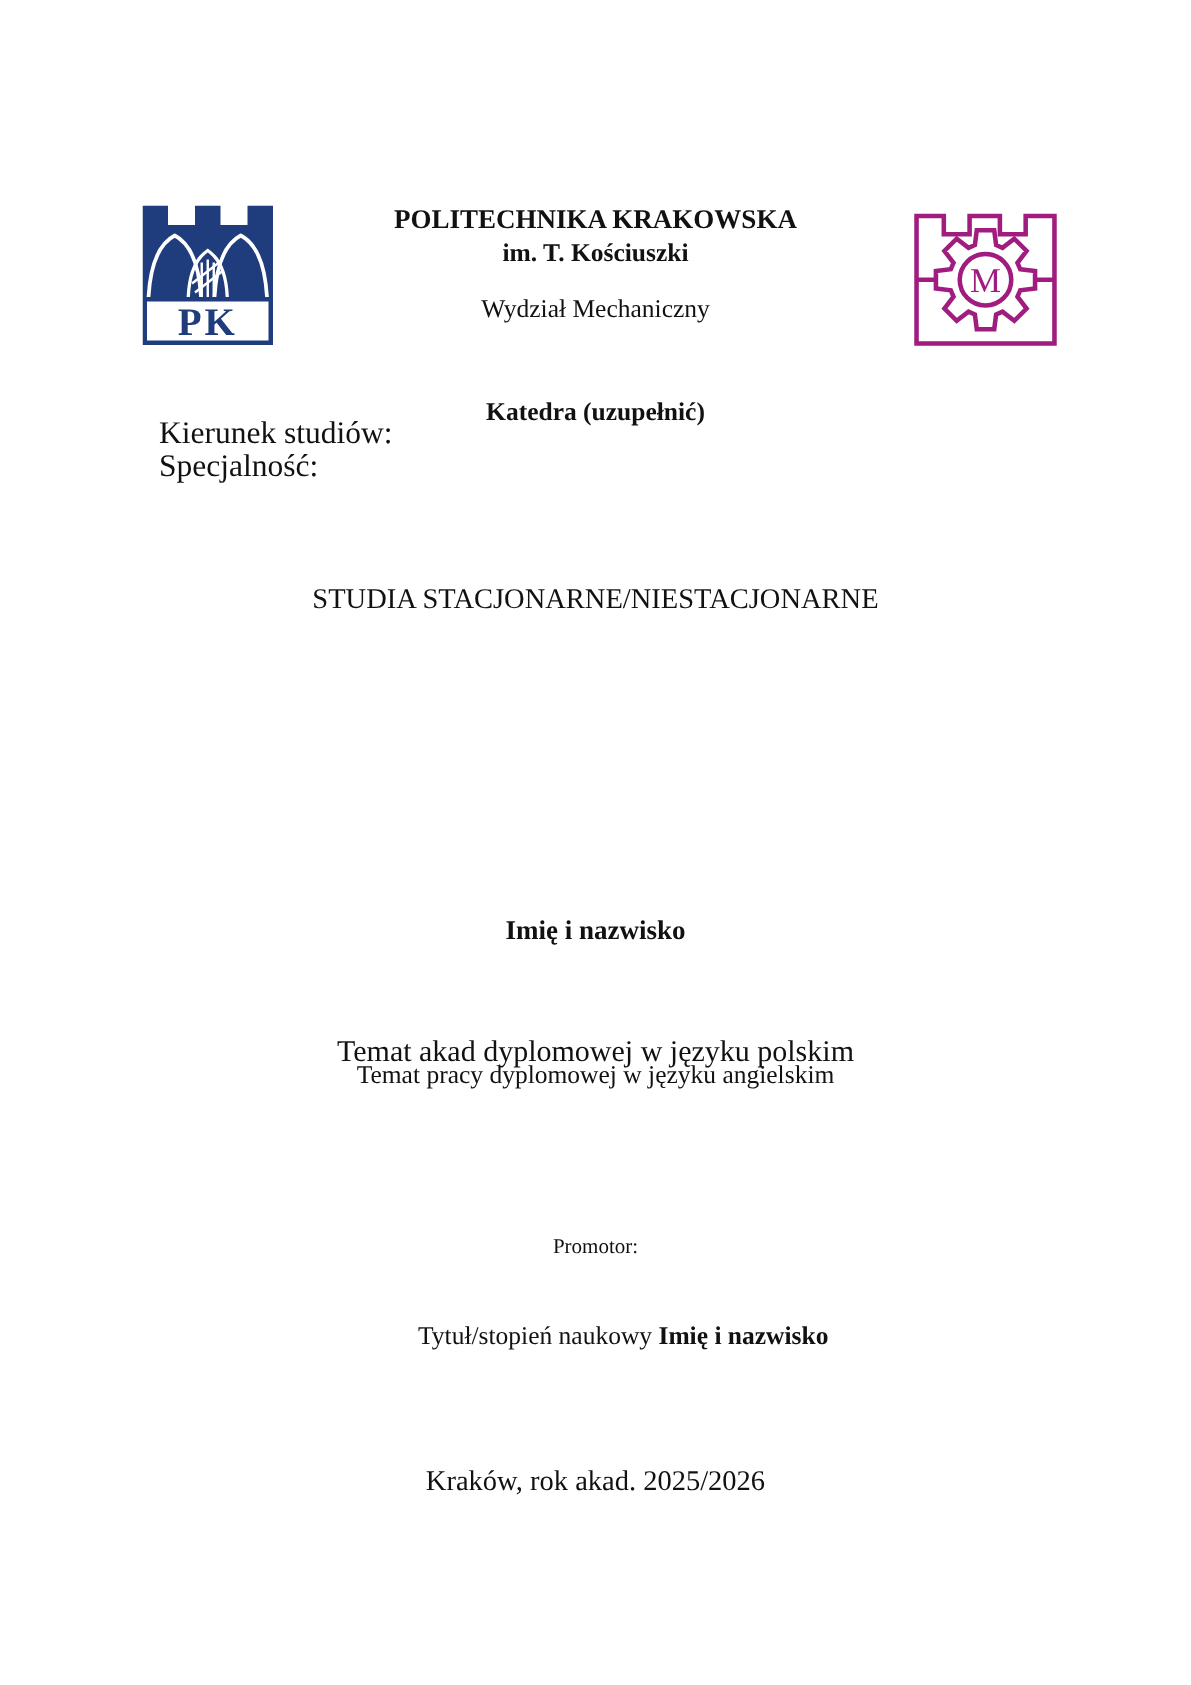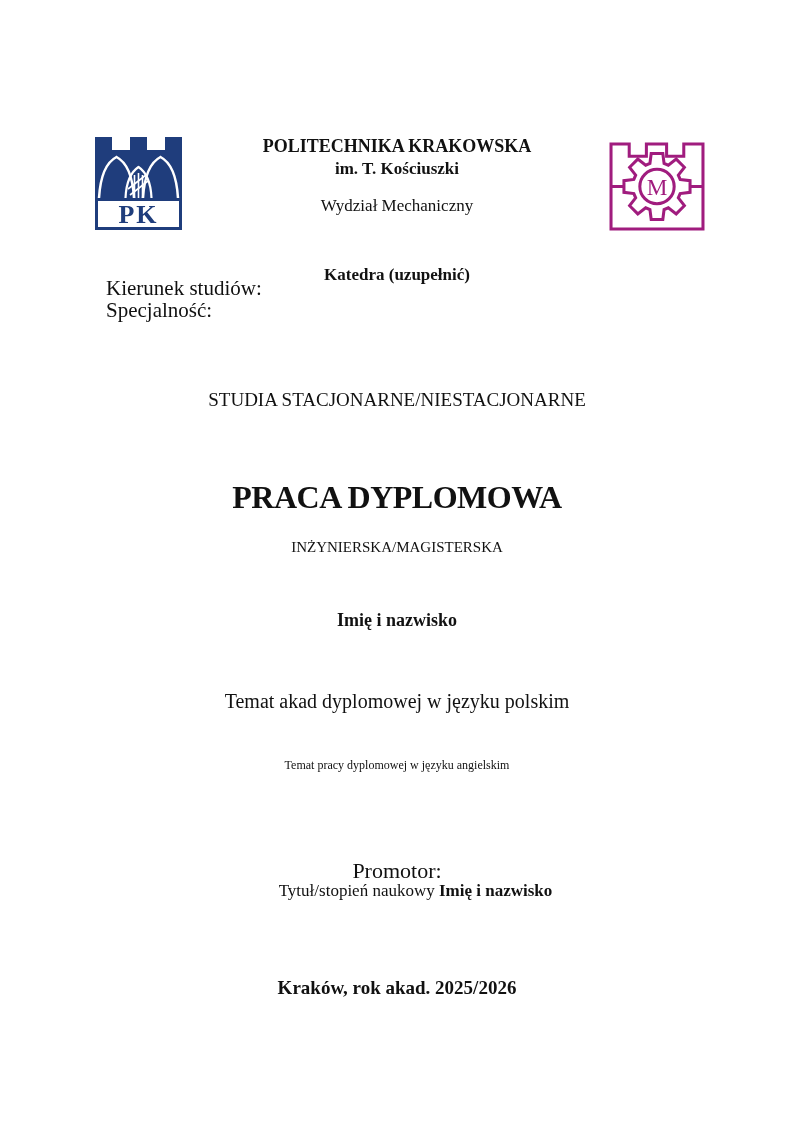--- a/index.html
+++ b/index.html
@@ -27,27 +27,27 @@
   .field-label { left: 77px; font-size: 21px; margin-left: 29px; }
   .field-kierunek   { top: 276px; }
   .field-specjalnosc{ top: 298px; }
 
   .study-mode { top: 389px; font-size: 19px; }
 
   .thesis-title { top: 478px; font-size: 32px; font-weight: bold; letter-spacing: -0.5px; }
   .thesis-type  { top: 538px; font-size: 15px; }
   .thesis-author{ top: 610px; font-size: 18px; font-weight: bold; }
   .topic-pl { top: 689px; font-size: 20px; }
-  .topic-en { top: 758px; font-size: 12px; }
+  .topic-en { top: 707px; font-size: 17px; }
 
-  .promotor-label { top: 858px; font-size: 22px; }
+  .promotor-label { top: 824px; font-size: 14px; }
   .promotor-line  { top: 881px; font-size: 17px; padding-left: 37px; }
   .promotor-line .name { font-weight: bold; }
 
-  .footer-line { top: 977px; font-size: 19px; font-weight: bold; }
+  .footer-line { top: 977px; font-size: 19px; }
 
   .pk-blue-text {
     font-family: "Liberation Serif", "DejaVu Serif", serif;
     font-weight: bold;
   }
 </style>
 </head>
 <body>
 
 <div class="page">
@@ -91,22 +91,20 @@
   <div class="abs center line hdr-university">POLITECHNIKA KRAKOWSKA</div>
   <div class="abs center line hdr-faculty">Wydział Mechaniczny</div>
   <div class="abs center line hdr-patron">im. T. Kościuszki</div>
   <div class="abs center line hdr-department">Katedra (uzupełnić)</div>
 
   <div class="abs line field-label field-kierunek">Kierunek studiów:</div>
   <div class="abs line field-label field-specjalnosc">Specjalność:</div>
 
   <div class="abs center line study-mode">STUDIA STACJONARNE/NIESTACJONARNE</div>
 
-  <div class="abs center line thesis-title">PRACA DYPLOMOWA</div>
-  <div class="abs center line thesis-type">INŻYNIERSKA/MAGISTERSKA</div>
   <div class="abs center line thesis-author">Imię i nazwisko</div>
 
   <div class="abs center line topic-pl">Temat akad dyplomowej w języku polskim</div>
   <div class="abs center line topic-en">Temat pracy dyplomowej w języku angielskim</div>
 
   <div class="abs center line promotor-label">Promotor:</div>
   <div class="abs center line promotor-line">
     <span>Tytuł/stopień naukowy </span><span class="name">Imię i nazwisko</span>
   </div>
 

